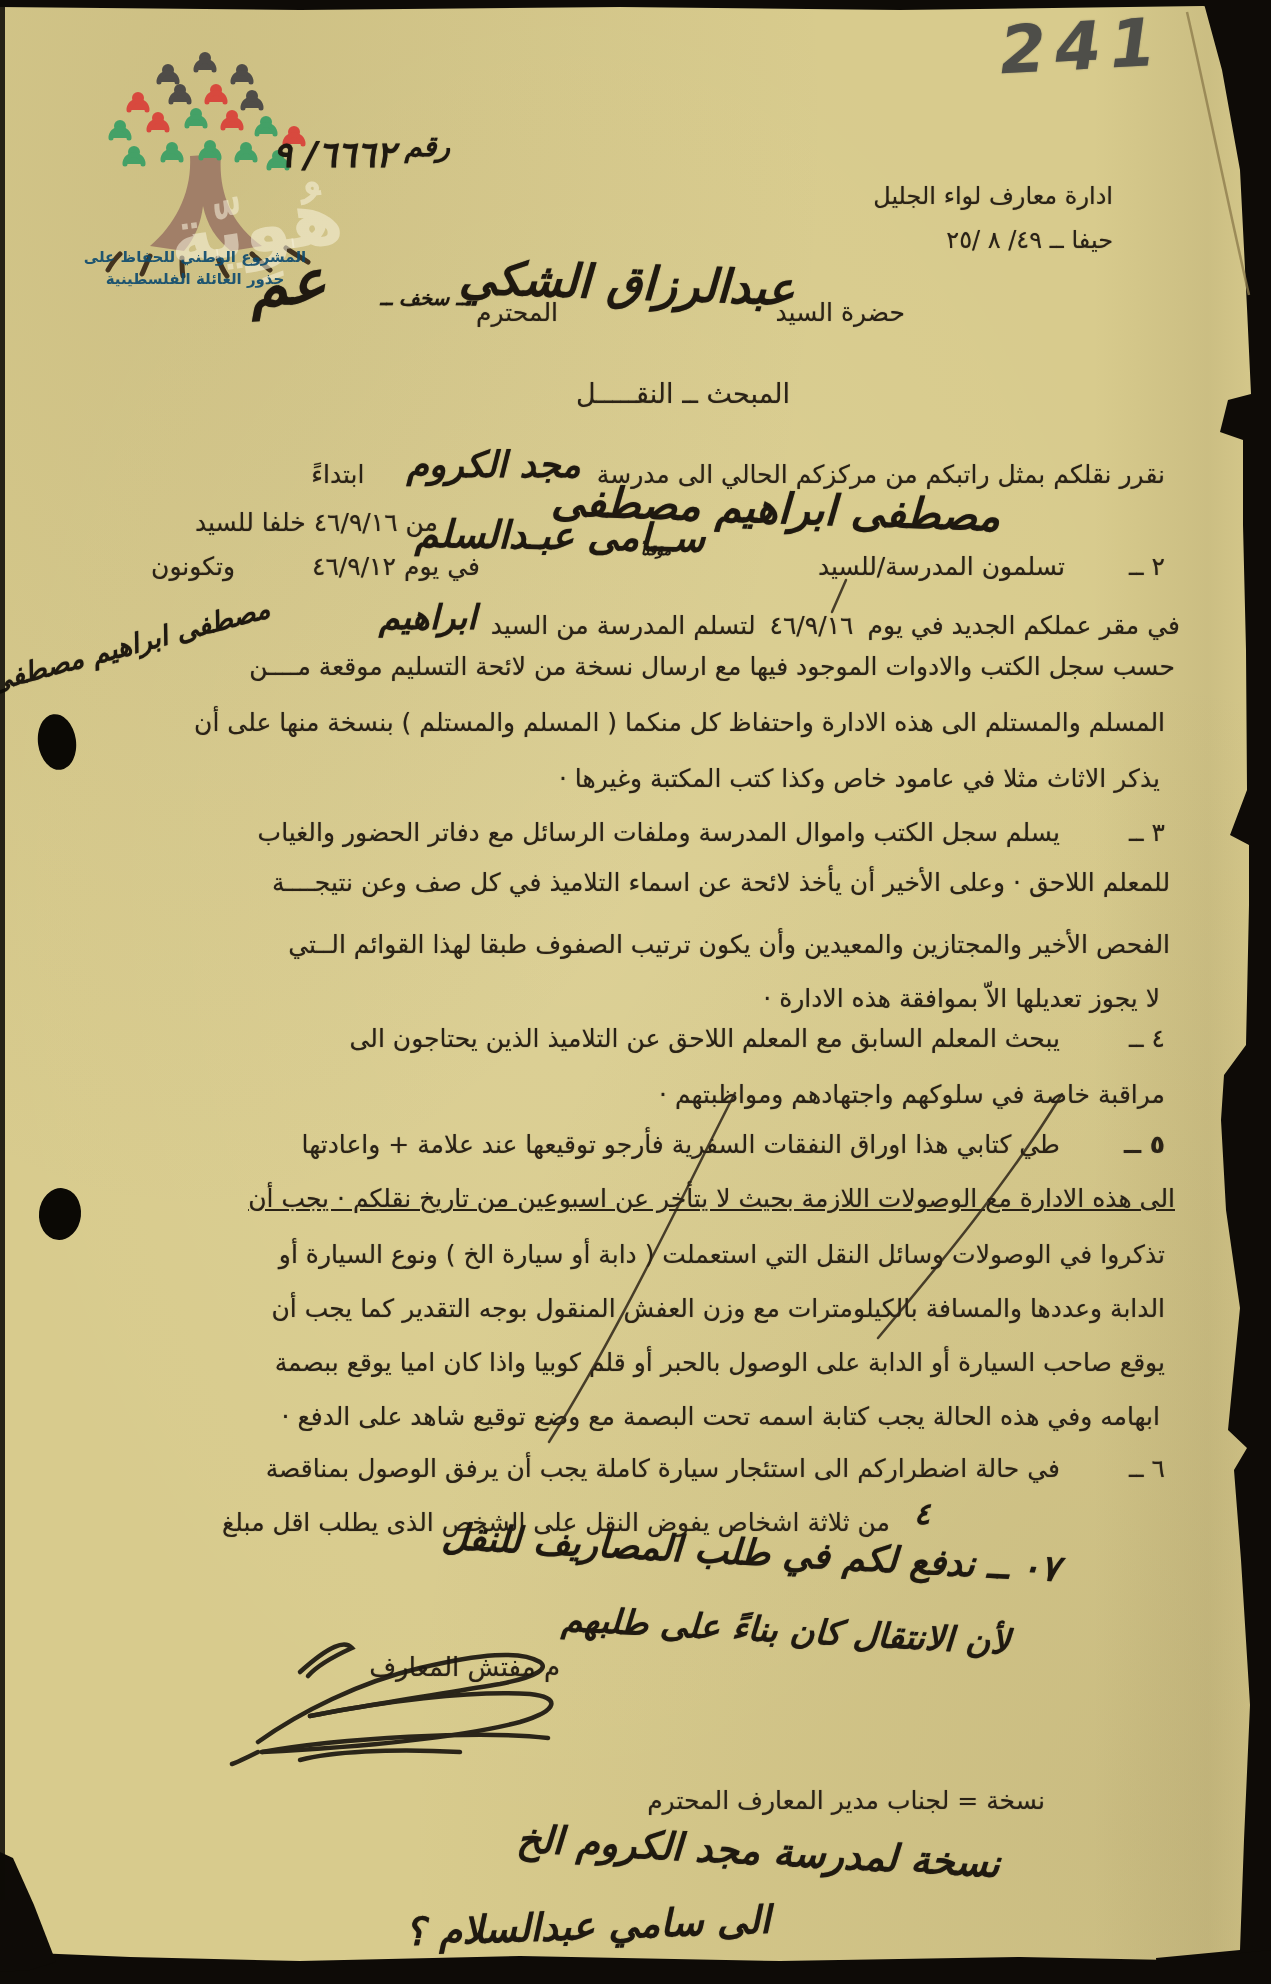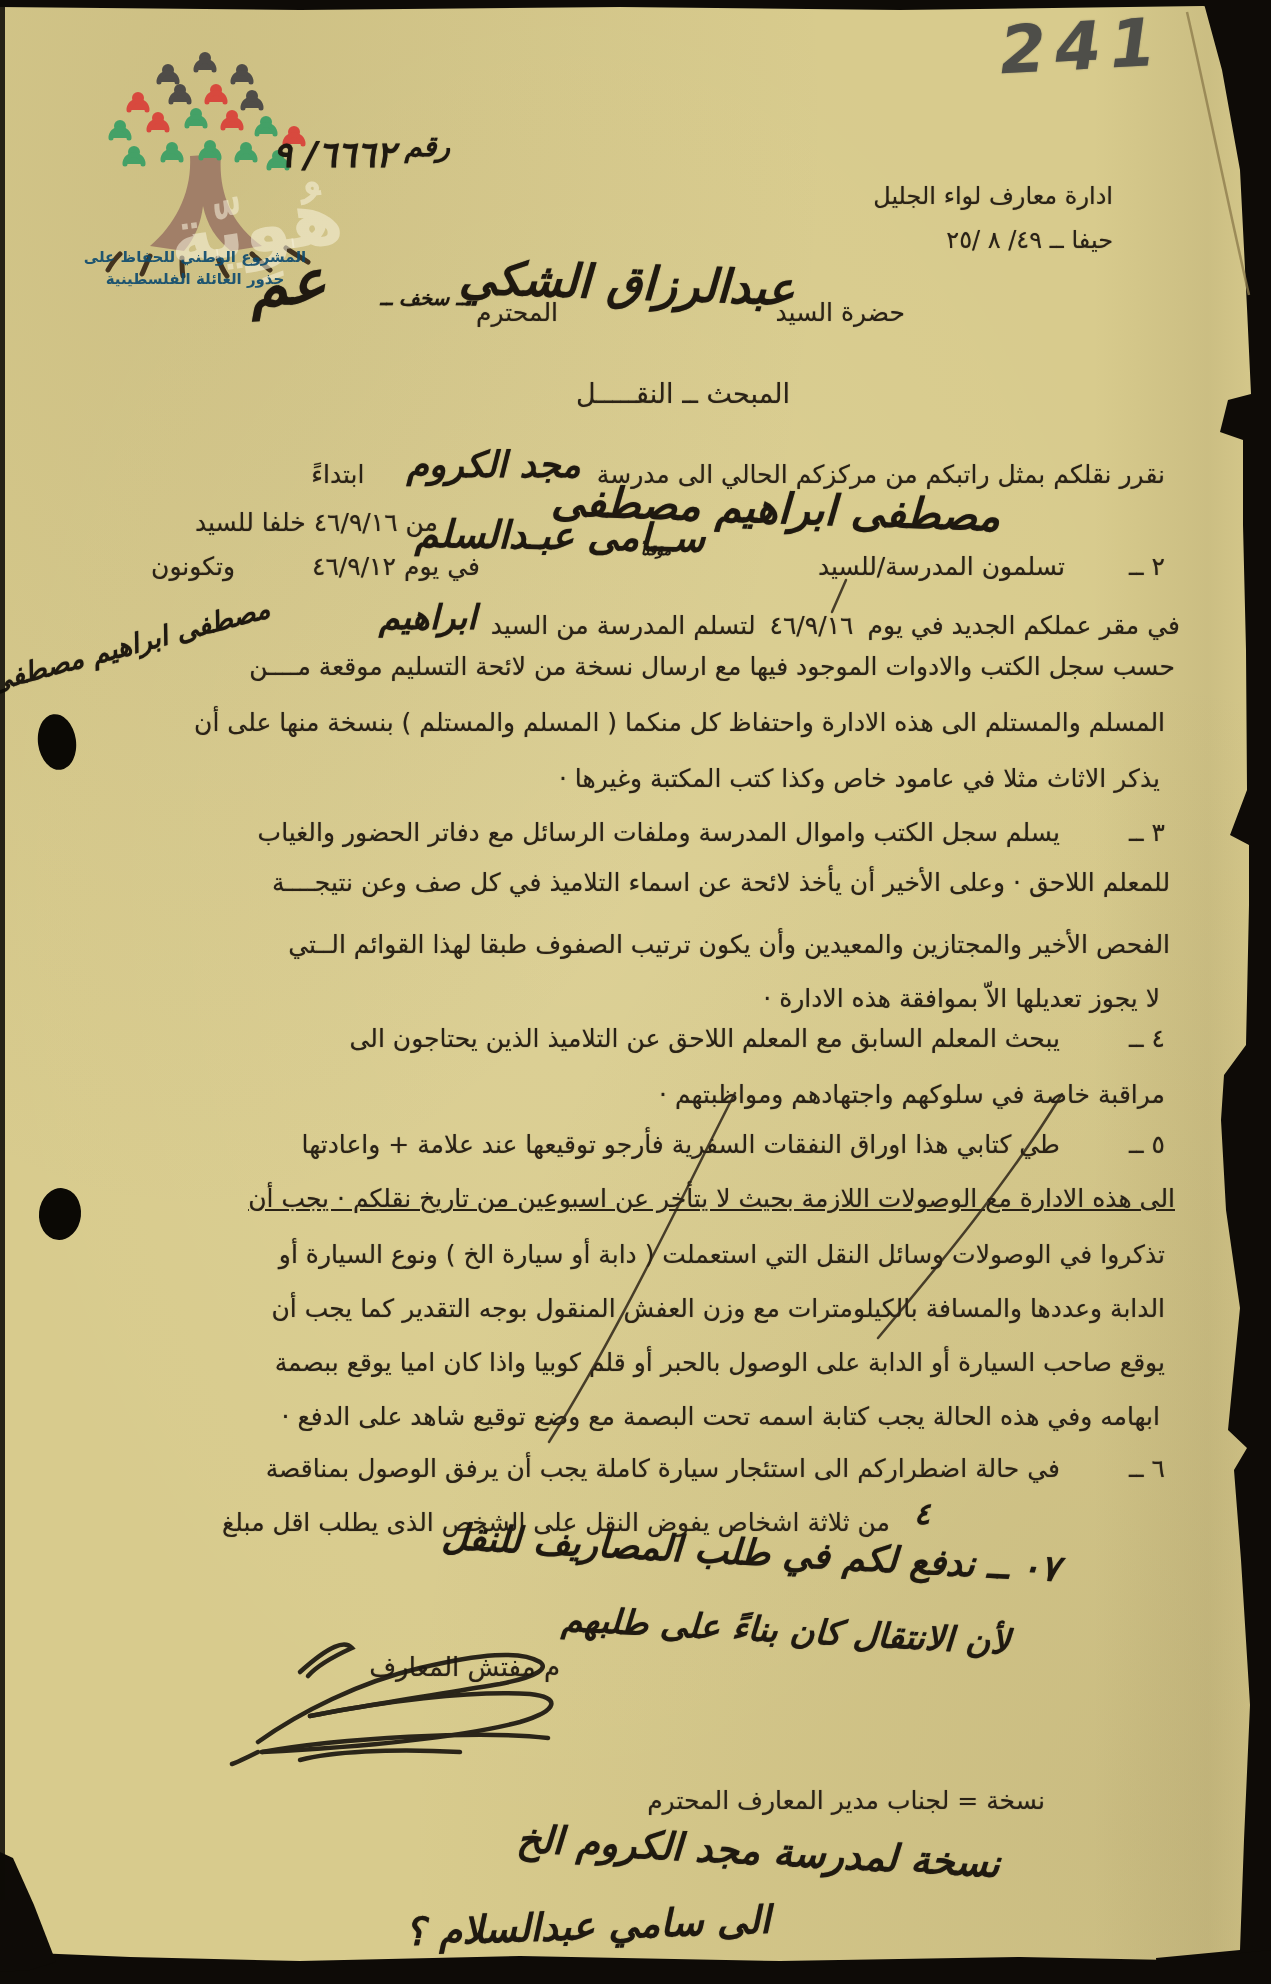--- a/index.html
+++ b/index.html
@@ -143,21 +143,21 @@
   <div class="t" style="right:106px;top:818px;">٣ ــ</div>
   <div class="t" style="right:211px;top:818px;">يسلم سجل الكتب واموال المدرسة وملفات الرسائل مع دفاتر الحضور والغياب</div>
   <div class="t" style="right:101px;top:868px;">للمعلم اللاحق · وعلى الأخير أن يأخذ لائحة عن اسماء التلاميذ في كل صف وعن نتيجــــة</div>
   <div class="t" style="right:101px;top:930px;">الفحص الأخير والمجتازين والمعيدين وأن يكون ترتيب الصفوف طبقا لهذا القوائم الــتي</div>
   <div class="t" style="right:111px;top:984px;">لا يجوز تعديلها الاّ بموافقة هذه الادارة ·</div>
 
   <div class="t" style="right:106px;top:1024px;">٤ ــ</div>
   <div class="t" style="right:211px;top:1024px;">يبحث المعلم السابق مع المعلم اللاحق عن التلاميذ الذين يحتاجون الى</div>
   <div class="t" style="right:106px;top:1080px;">مراقبة خاصة في سلوكهم واجتهادهم ومواظبتهم ·</div>
 
-  <div class="t" style="right:106px;top:1130px;">٥ ــ</div>
+  <div class="t" style="right:106px;top:1130px;font-weight:bold;">٥ ــ</div>
   <div class="t" style="right:211px;top:1130px;">طي كتابي هذا اوراق النفقات السفرية فأرجو توقيعها عند علامة + واعادتها</div>
   <div class="t" style="right:96px;top:1184px;text-decoration:underline;">الى هذه الادارة مع الوصولات اللازمة بحيث لا يتأخر عن اسبوعين من تاريخ نقلكم · يجب أن</div>
   <div class="t" style="right:106px;top:1240px;">تذكروا في الوصولات وسائل النقل التي استعملت ( دابة أو سيارة الخ ) ونوع السيارة أو</div>
   <div class="t" style="right:106px;top:1294px;">الدابة وعددها والمسافة بالكيلومترات مع وزن العفش المنقول بوجه التقدير كما يجب أن</div>
   <div class="t" style="right:106px;top:1348px;">يوقع صاحب السيارة أو الدابة على الوصول بالحبر أو قلم كوبيا واذا كان اميا يوقع ببصمة</div>
   <div class="t" style="right:111px;top:1402px;">ابهامه  وفي هذه الحالة يجب كتابة اسمه تحت البصمة مع وضع توقيع شاهد على الدفع ·</div>
 
   <div class="t" style="right:106px;top:1454px;">٦ ــ</div>
   <div class="t" style="right:211px;top:1454px;">في حالة اضطراركم الى استئجار سيارة كاملة يجب أن يرفق الوصول بمناقصة</div>
   <div class="t" style="right:381px;top:1508px;">من ثلاثة اشخاص يفوض النقل على الشخص الذى يطلب اقل مبلغ</div>

